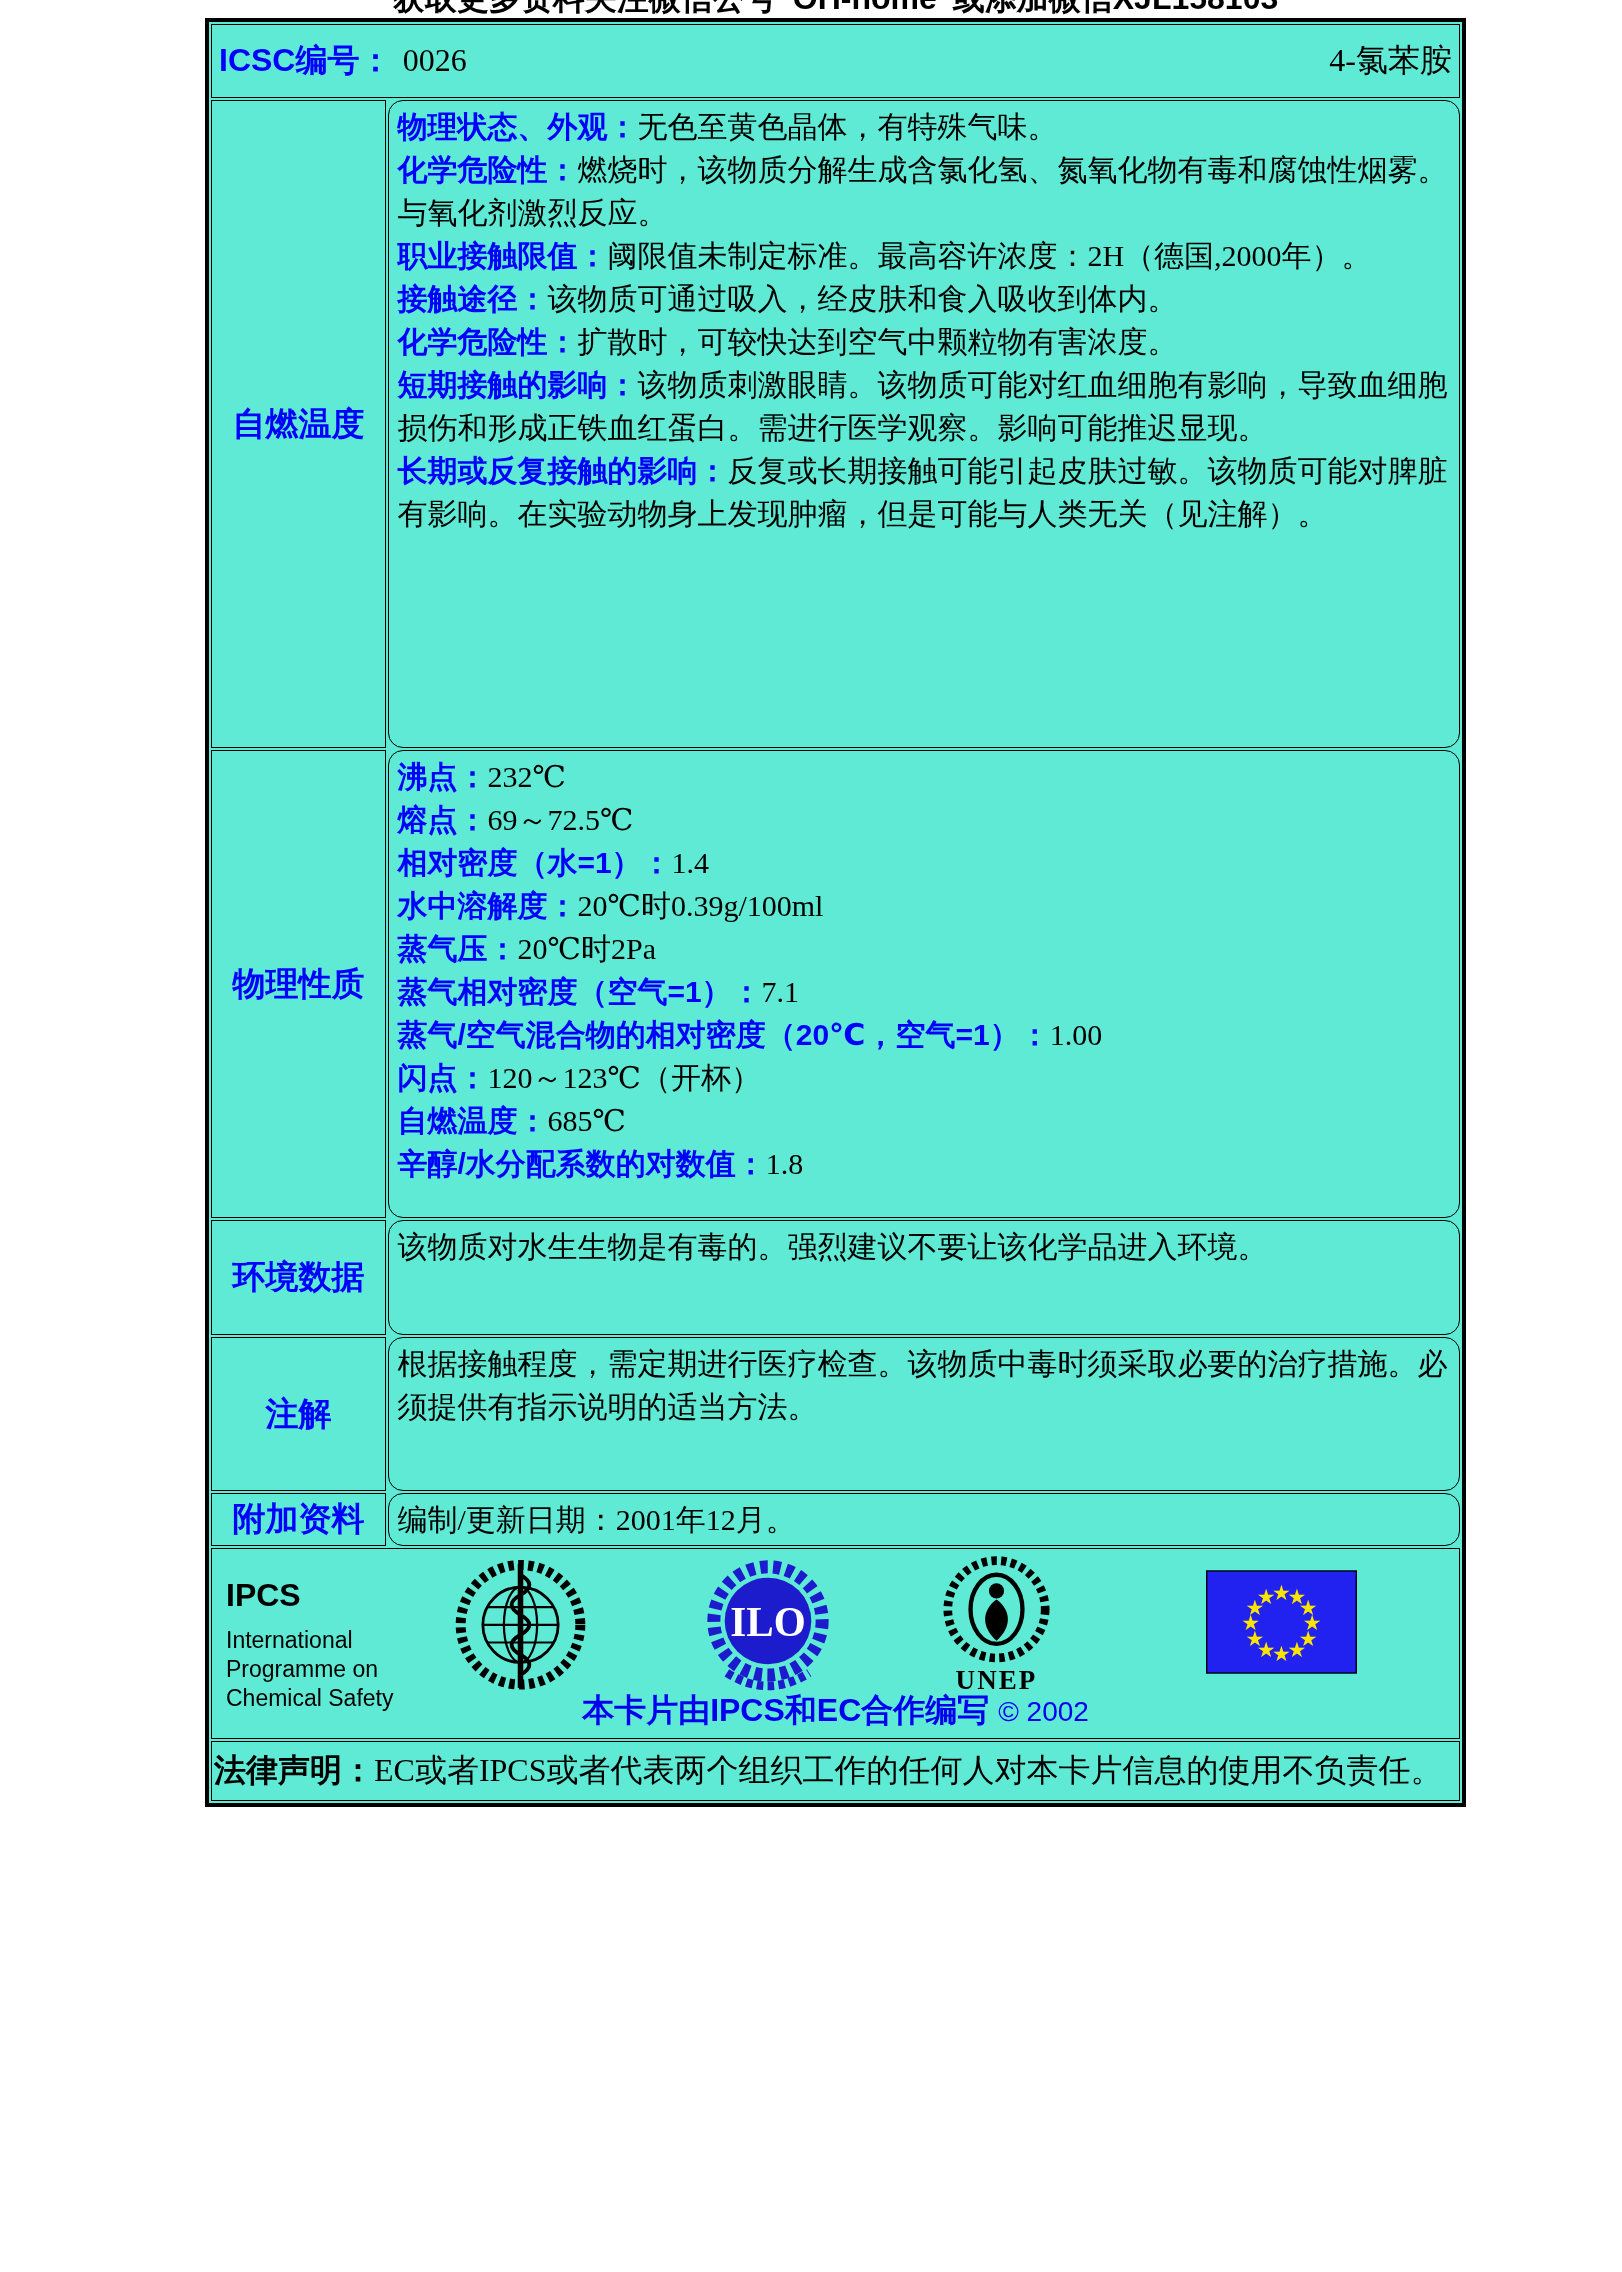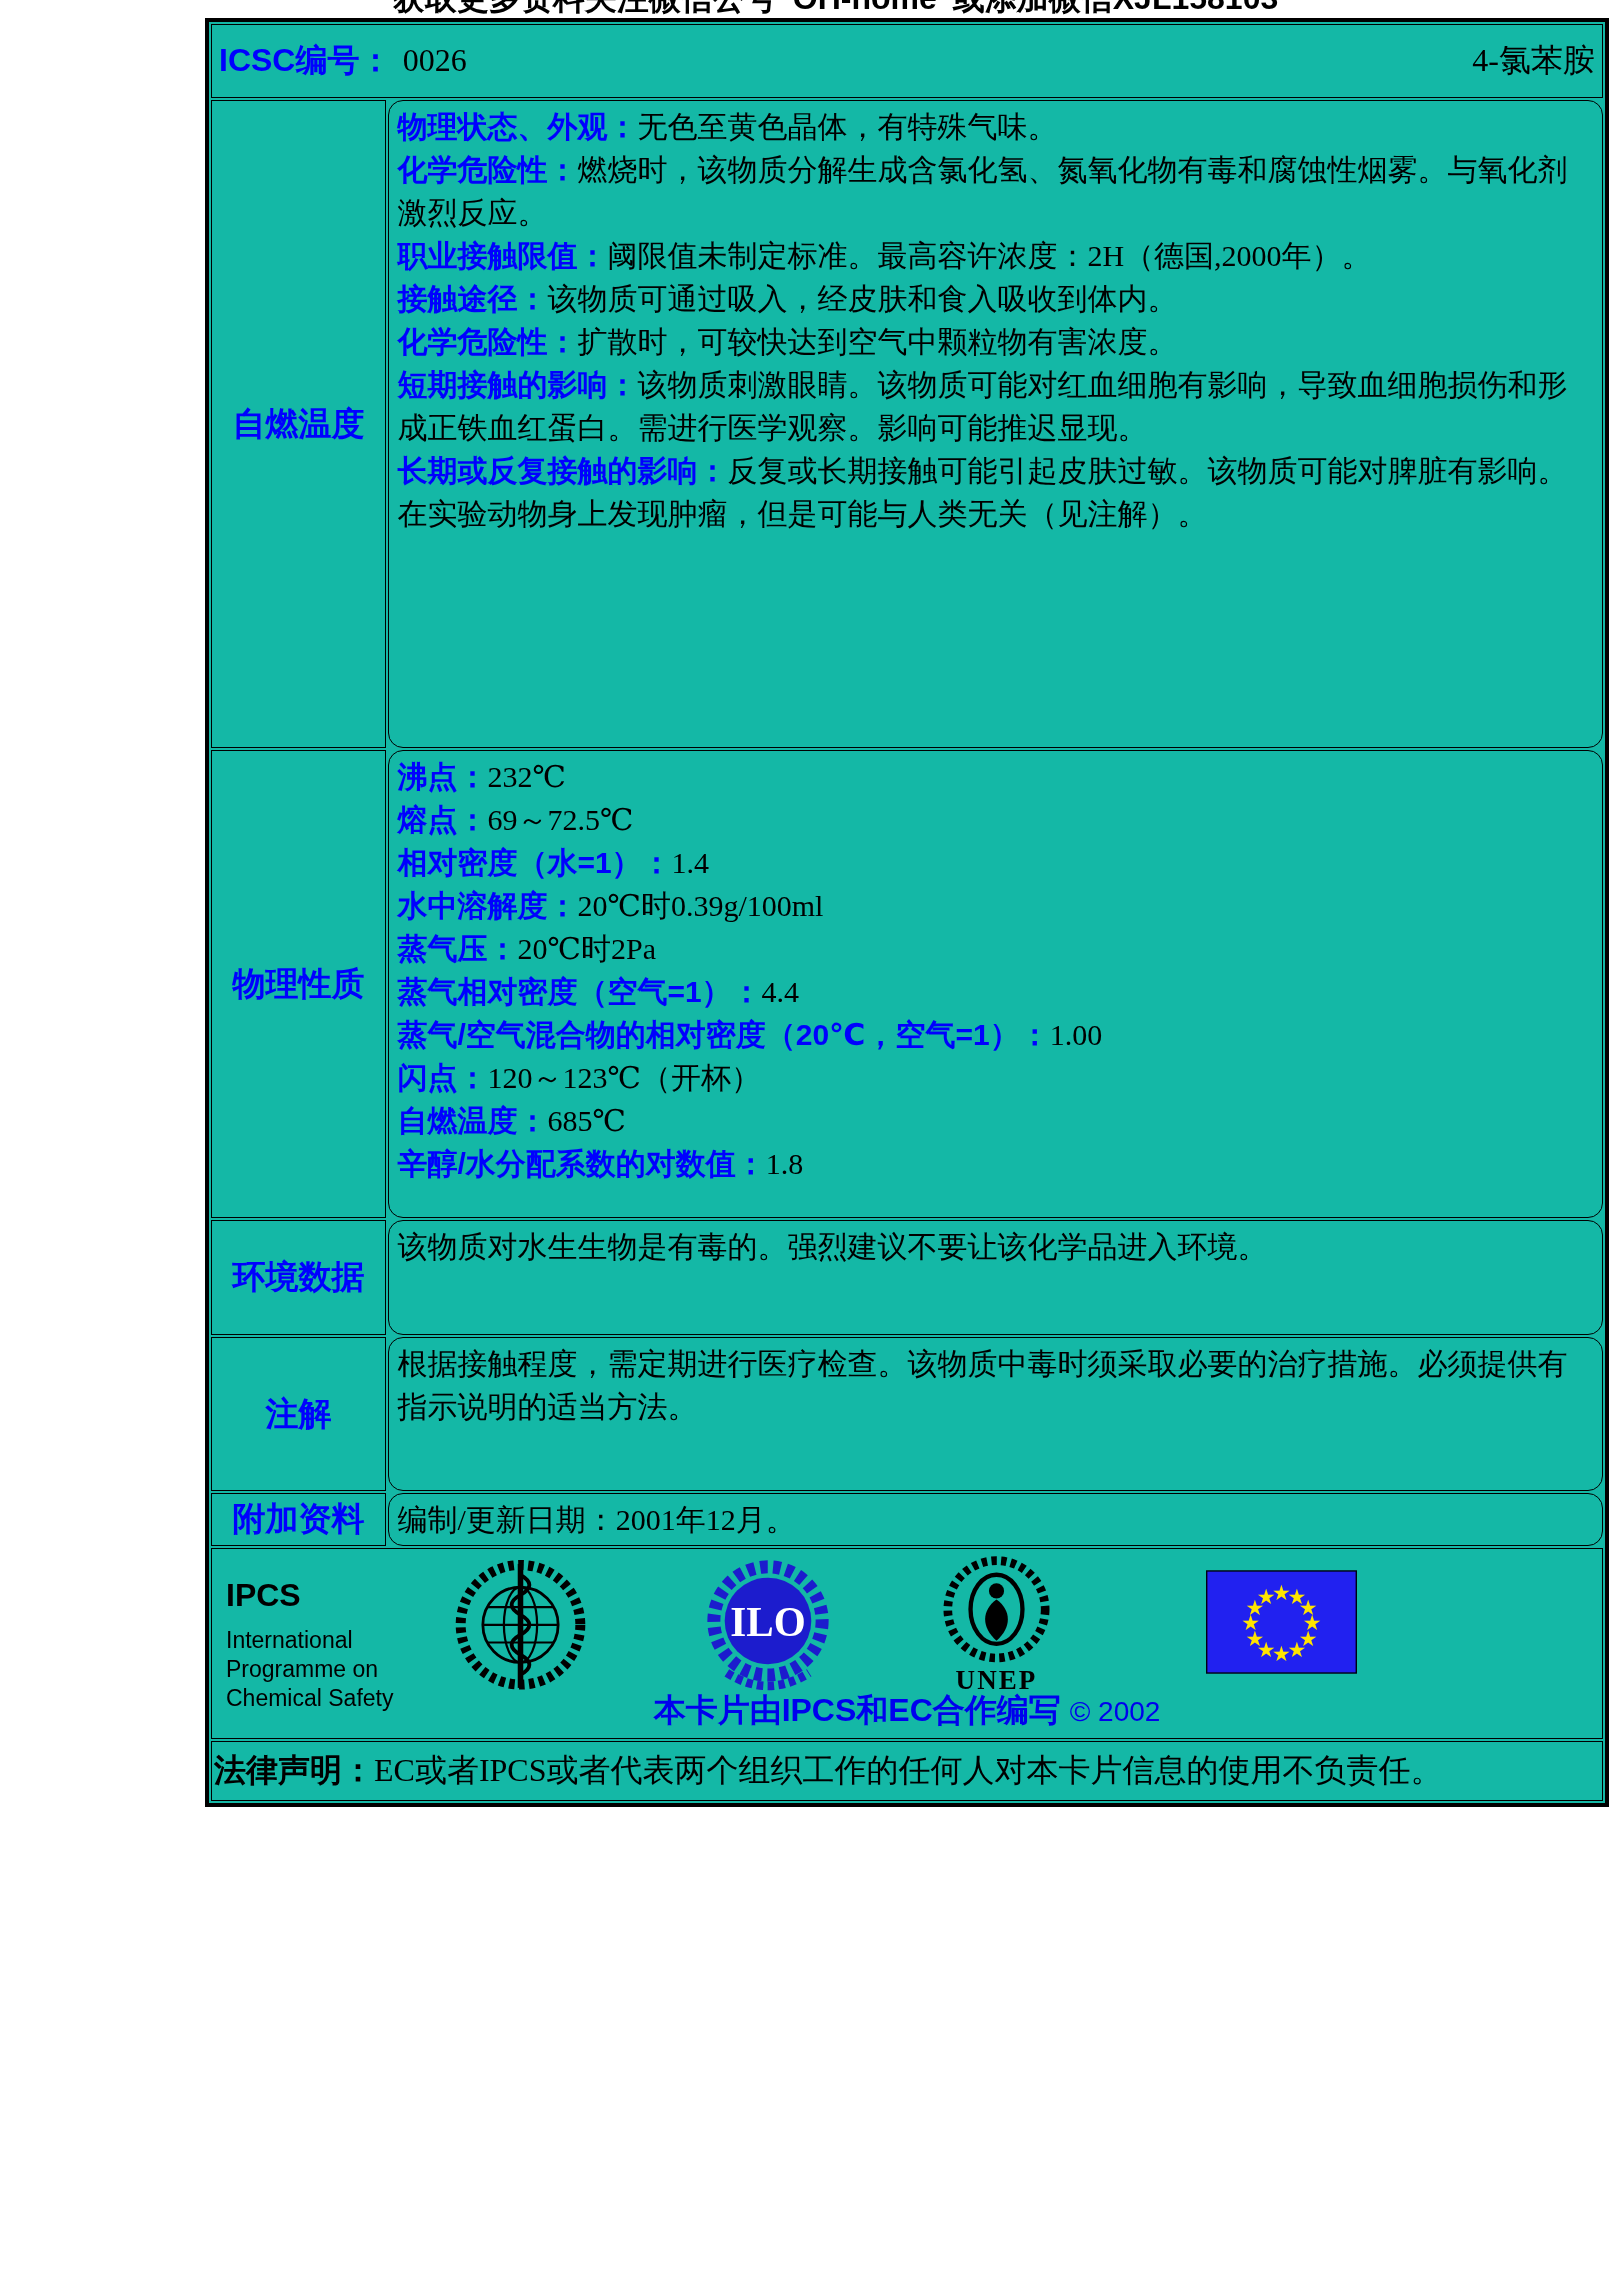--- a/index.html
+++ b/index.html
@@ -8,22 +8,22 @@
   .center-col{margin-left:205px;width:1261px;}
 
   
   .header-clip{height:18px;overflow:hidden;text-align:center;}
   .header-clip .t{font-family:"Liberation Sans","DejaVu Sans",sans-serif;font-weight:bold;
     font-size:32px;line-height:38px;margin-top:-21px;white-space:nowrap;}
 
   .title{margin:18px 0 9.8px 0;text-align:center;color:#ff0000;font-size:55px;font-weight:bold;
     letter-spacing:5.6px;font-family:"Liberation Serif","DejaVu Serif",serif;}
 
-  table.card{border-collapse:separate;border-spacing:2.1px;border:4.9px solid #000;width:1404px;
-    table-layout:fixed;background:#14b8a6;margin-left:205px;}
+  table.card{border-collapse:separate;border-spacing:2.1px;border:4.9px solid #000;width:1261px;
+    table-layout:fixed;background:#5eead4;margin-left:205px;}
   table.card td{border:1.4px solid #000;box-sizing:border-box;overflow:hidden;}
 
   td.label-cell{color:#0000ff;font-family:"Liberation Sans","DejaVu Sans",sans-serif;font-weight:bold;
     font-size:33px;text-align:center;vertical-align:middle;}
   td.content-cell{vertical-align:top;padding:4.2px 8.4px;font-size:30px;line-height:43px;border-radius:15px;}
   p.field{margin:0;}
   .fieldname{color:#0000ff;font-family:"Liberation Sans","DejaVu Sans",sans-serif;font-weight:bold;}
 
   td.icsc-cell{height:74px;vertical-align:middle;padding:0 7px;font-size:32px;}
   .icsc-flex{display:flex;justify-content:space-between;align-items:center;}
@@ -89,21 +89,21 @@
     </tr>
 
     <tr>
       <td class="label-cell" style="height:468px">物理性质</td>
       <td class="content-cell">
         <p class="field"><span class="fieldname">沸点：</span><span>232℃</span></p>
         <p class="field"><span class="fieldname">熔点：</span><span>69～72.5℃</span></p>
         <p class="field"><span class="fieldname">相对密度（水=1）：</span><span>1.4</span></p>
         <p class="field"><span class="fieldname">水中溶解度：</span><span>20℃时0.39g/100ml</span></p>
         <p class="field"><span class="fieldname">蒸气压：</span><span>20℃时2Pa</span></p>
-        <p class="field"><span class="fieldname">蒸气相对密度（空气=1）：</span><span>4.4</span></p>
+        <p class="field"><span class="fieldname">蒸气相对密度（空气=1）：</span><span>7.1</span></p>
         <p class="field"><span class="fieldname">蒸气/空气混合物的相对密度（20℃，空气=1）：</span><span>1.00</span></p>
         <p class="field"><span class="fieldname">闪点：</span><span>120～123℃（开杯）</span></p>
         <p class="field"><span class="fieldname">自燃温度：</span><span>685℃</span></p>
         <p class="field"><span class="fieldname">辛醇/水分配系数的对数值：</span><span>1.8</span></p>
       </td>
     </tr>
 
     <tr>
       <td class="label-cell" style="height:115px">环境数据</td>
       <td class="content-cell">该物质对水生生物是有毒的。强烈建议不要让该化学品进入环境。</td>

